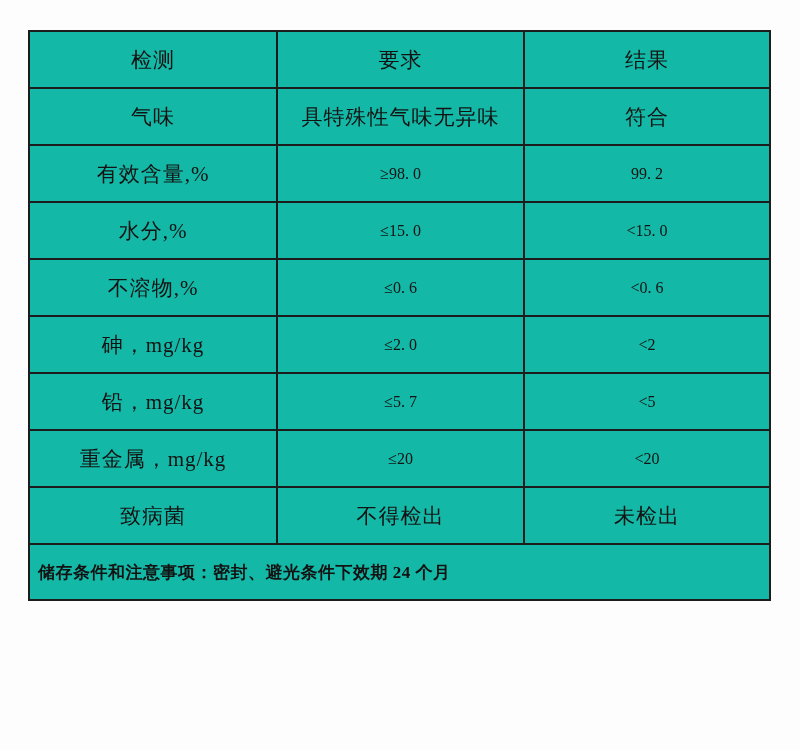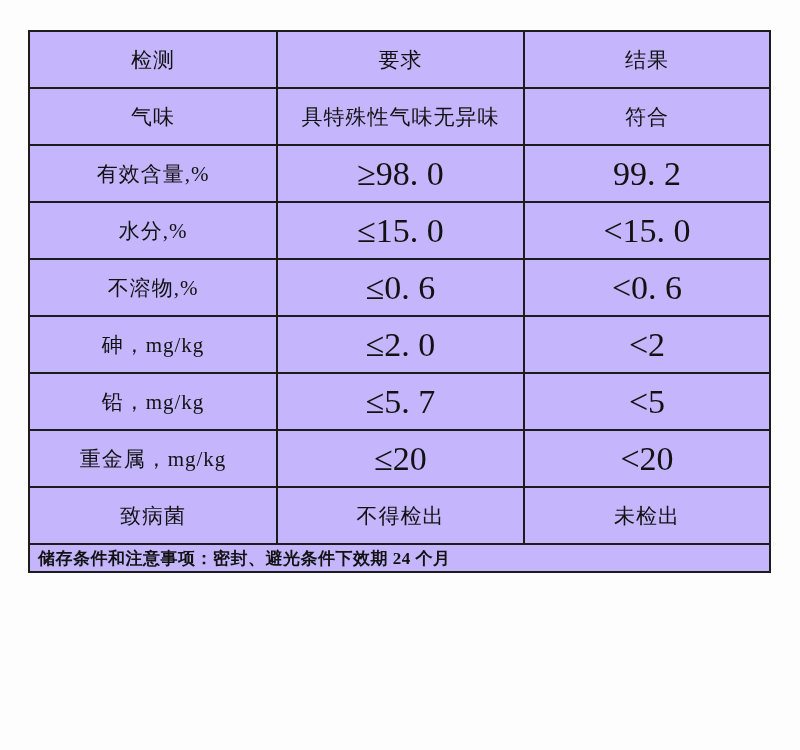--- a/index.html
+++ b/index.html
@@ -18,47 +18,47 @@
     height: 750px;
     background: #fdfdfd;
   }
   table.qc {
     position: absolute;
     left: 28px;
     top: 30px;
     width: 741px;
     border-collapse: collapse;
     table-layout: fixed;
-    background: #c4b5fd;
+    background: #14b8a6;
   }
   table.qc col.c1 { width: 248px; }
   table.qc col.c2 { width: 247px; }
   table.qc col.c3 { width: 246px; }
   table.qc td {
     border: 2px solid #1c1c1c;
     text-align: center;
     vertical-align: middle;
     height: 55px;
     font-size: 21px;
     letter-spacing: 1px;
     padding: 0 4px;
     overflow: hidden;
     white-space: nowrap;
   }
   table.qc td.num {
-    font-size: 34px;
+    font-size: 16px;
     letter-spacing: 0;
   }
   table.qc tr.footer-row td {
     height: 26px;
     text-align: left;
     font-size: 17px;
     font-weight: bold;
     letter-spacing: 0.5px;
-    padding: 0 8px;
+    padding: 14px 8px;
   }
 </style>
 </head>
 <body>
 
 <div class="page">
   <table class="qc">
     <colgroup>
         <col class="c1">
         <col class="c2">

